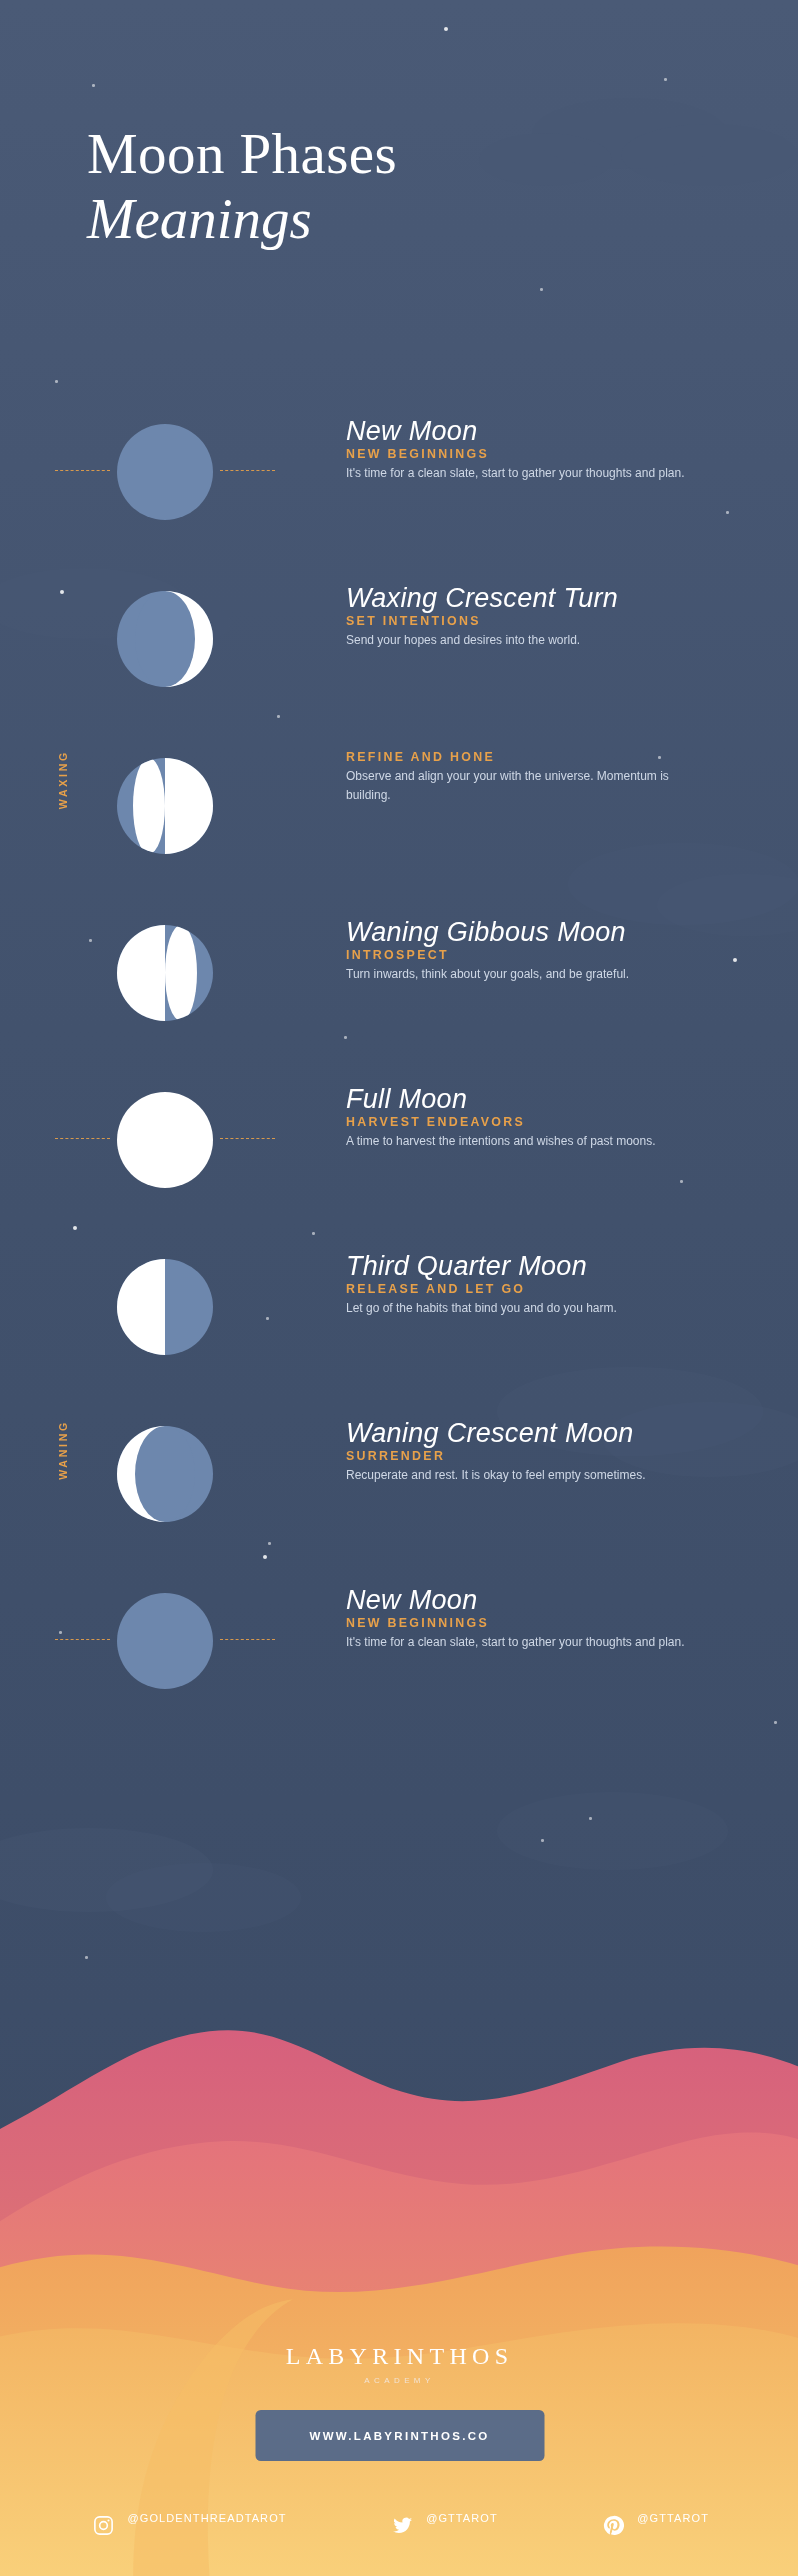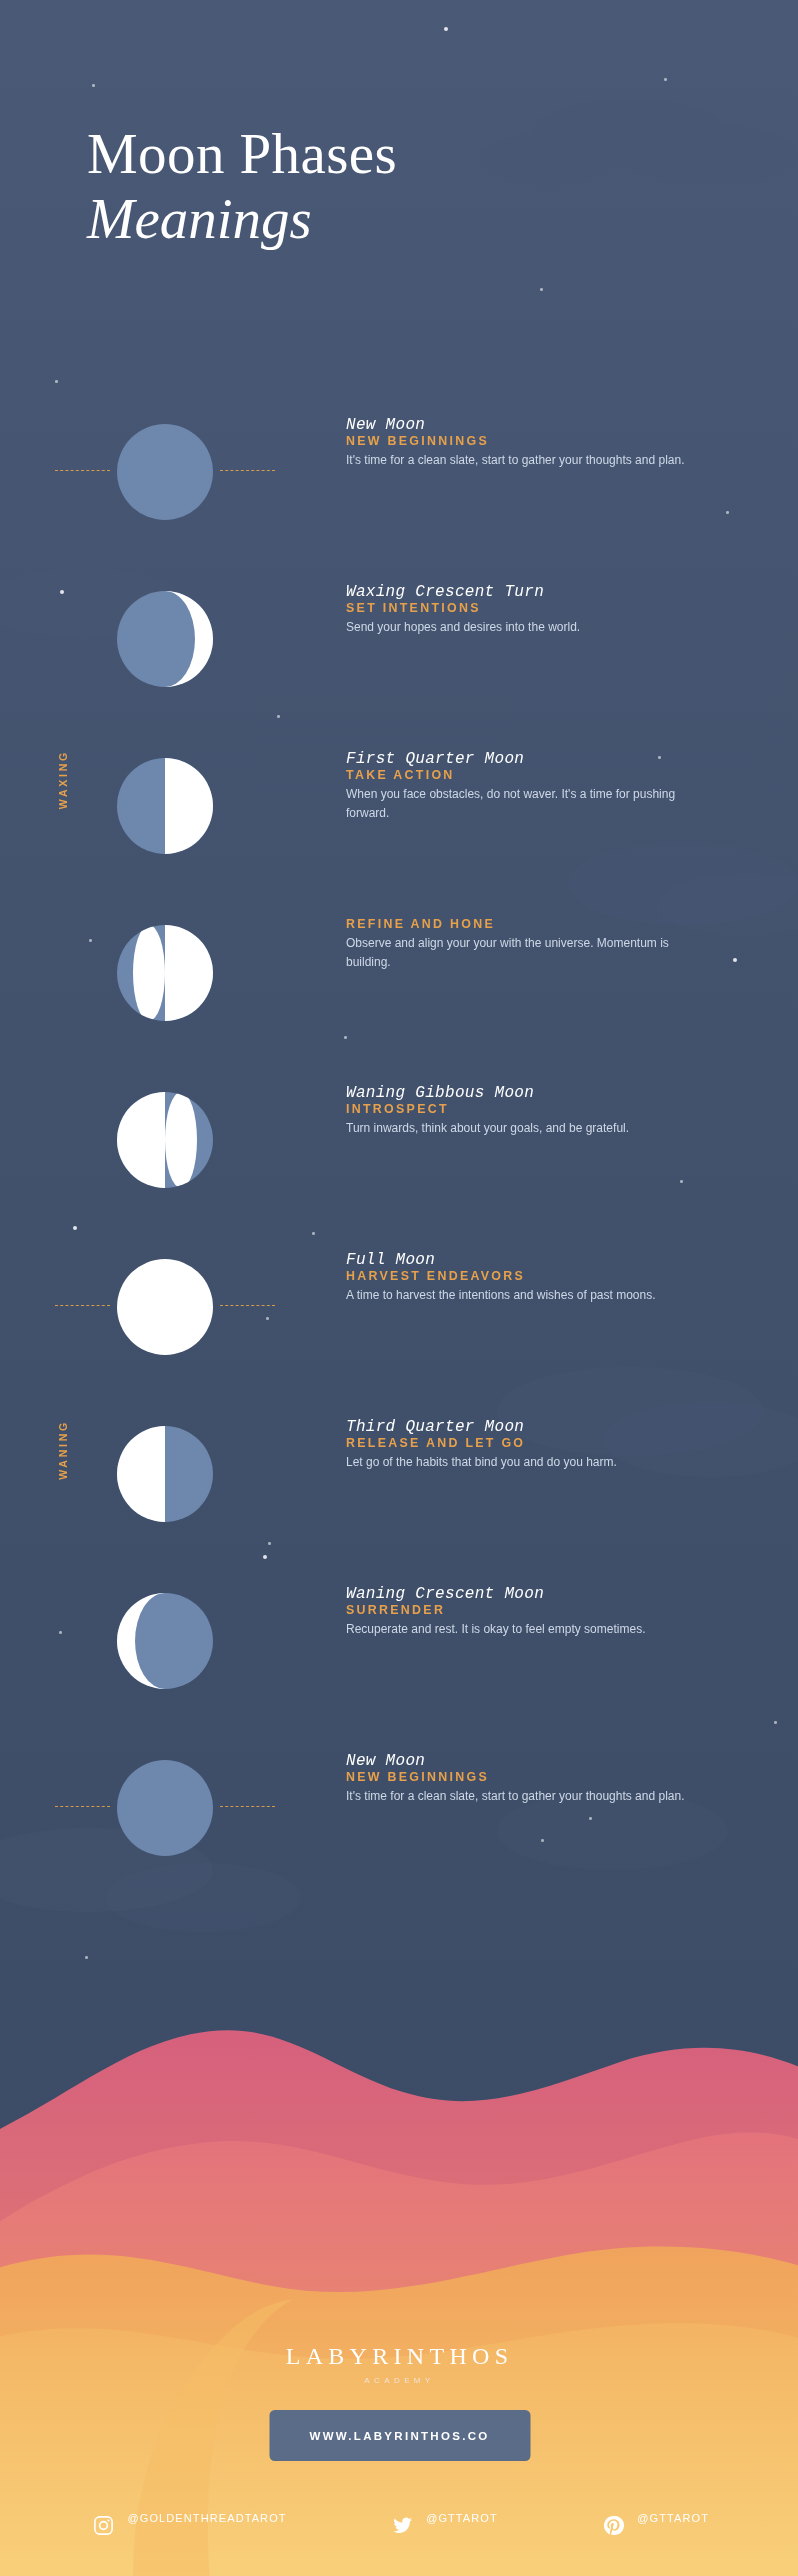--- a/index.html
+++ b/index.html
@@ -94,23 +94,23 @@
     border-radius: 50%;
   }
 
   .row-text {
     position: absolute;
     left: 346px;
     top: 12.4px;
     width: 373px;
   }
   .phase-name {
-    font-family: Liberation Mono, monospace;
+    font-family: Liberation Sans, sans-serif;
     font-style: italic;
-    font-size: 16px;
+    font-size: 27px;
     color: #ffffff;
     letter-spacing: 0.3px;
   }
   .phase-key {
     margin-top: 0;
     font-size: 12.4px;
     font-weight: bold;
     letter-spacing: 2.3px;
     color: #e8a14a;
     text-transform: uppercase;
@@ -168,21 +168,21 @@
     margin-top: 6.2px;
     font-size: 8px;
     letter-spacing: 4.4px;
     color: #f3e3d2;
   }
   .url-btn {
     position: absolute;
     left: 50%;
     transform: translateX(-50%);
     bottom: 115px;
-    width: 261px;
+    width: 289px;
     height: 51px;
     background: #5b6c88;
     border-radius: 5.3px;
     display: flex;
     align-items: center;
     justify-content: center;
     color: #ffffff;
     font-size: 11.5px;
     font-weight: bold;
     letter-spacing: 2.3px;
@@ -283,32 +283,20 @@
           <div class="ell" style="left:18px; width:60px; background:#6d87ad;"></div>
         </div>
       </div>
       <div class="row-text">
         <div class="phase-name">Waxing Crescent Turn</div>
         <div class="phase-key">SET INTENTIONS</div>
         <div class="phase-desc">Send your hopes and desires into the world.</div>
       </div>
     </div>
 
-    <div class="row">
-      <div class="moon-wrap">
-        <div class="moon">
-          <div class="lit lit-right-half"></div>
-        </div>
-      </div>
-      <div class="row-text">
-        <div class="phase-name">First Quarter Moon</div>
-        <div class="phase-key">TAKE ACTION</div>
-        <div class="phase-desc">When you face obstacles, do not waver. It's a time for pushing forward.</div>
-      </div>
-    </div>
 
     <div class="row">
       <div class="moon-wrap">
         <div class="moon">
           <div class="lit lit-right-half"></div>
           <div class="ell" style="left:16px; width:32px; background:#ffffff;"></div>
         </div>
       </div>
       <div class="row-text">
         <div class="phase-key">REFINE AND HONE</div>

